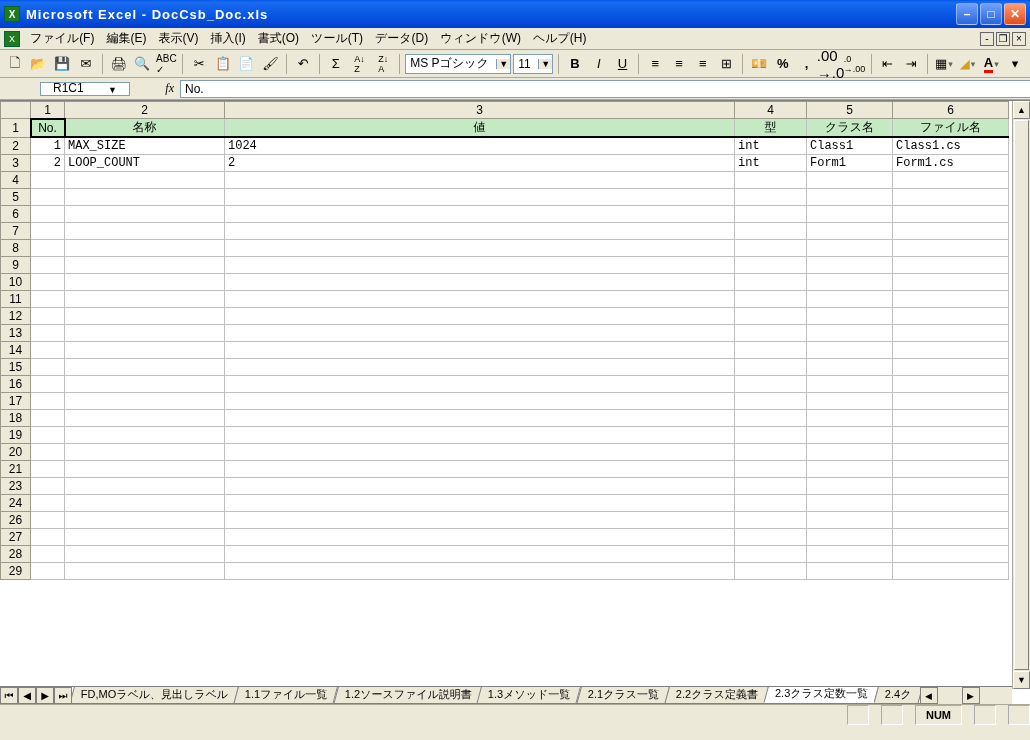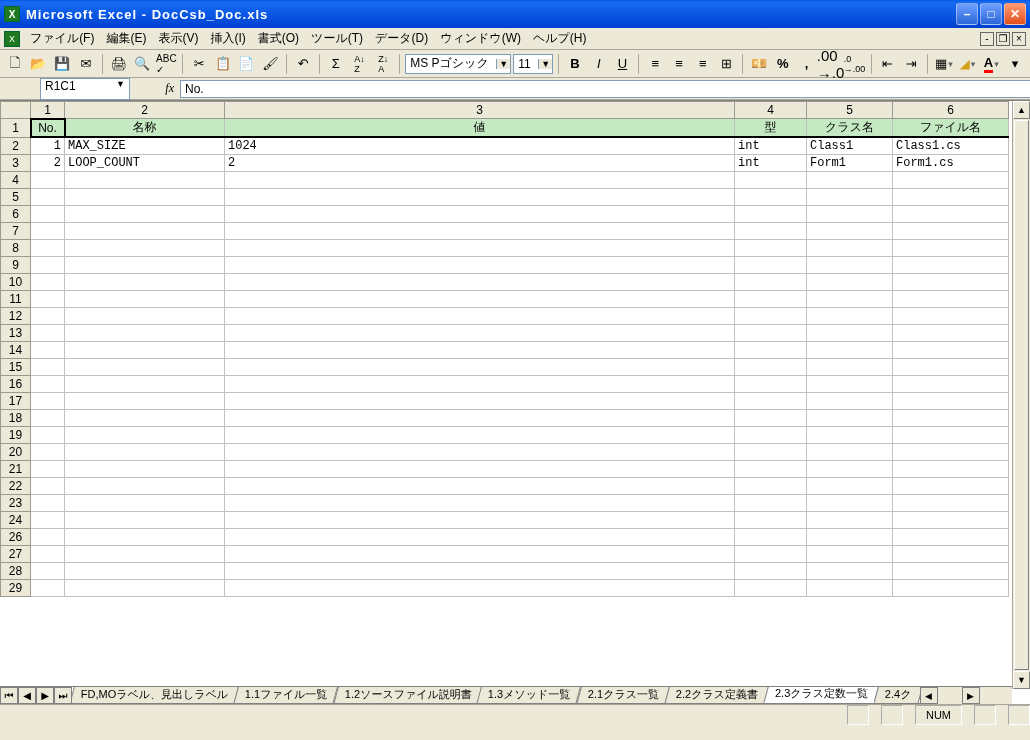--- a/index.html
+++ b/index.html
@@ -27,21 +27,21 @@
 .tsep { width: 1px; height: 20px; background: #aca899; margin: 0 3px; }
 .drop { display: inline-flex; align-items: center; border: 1px solid #7f9db9; background: #fff; height: 20px; }
 .drop .val { padding: 0 4px; font-size: 12px; }
 .drop .arrow { width: 14px; text-align: center; background: #ece9d8; border-left: 1px solid #7f9db9; font-size: 9px; }
 .fontbox .val { width: 90px; }
 .sizebox .val { width: 24px; text-align: left; }
 .smalldrop { font-size: 9px; color: #666; padding-left: 1px; }
 
 
 .formulabar { background: #ece9d8; border-bottom: 1px solid #aca899; height: 22px; display: flex; align-items: center; }
-.namebox { width: 90px; margin-left: 40px; border: 1px solid #7f9db9; background: #fff; height: 22px; display: flex; align-items: flex-start; padding: 0 4px; font-size: 12px; }
+.namebox { width: 90px; margin-left: 40px; border: 1px solid #7f9db9; background: #fff; height: 14px; display: flex; align-items: flex-end; padding: 0 12px; font-size: 12px; }
 .namebox .arrow { margin-left: auto; font-size: 9px; }
 .fxlabel { width: 50px; text-align: right; padding-right: 6px; font-size: 12px; font-style: italic; font-family: "Times New Roman", serif; }
 .formulainput { flex: 1; border: 1px solid #7f9db9; border-right: none; background: #fff; height: 18px; padding: 0 4px; font-size: 12px; display: flex; align-items: center; }
 
 
 .gridwrap { position: relative; background: #fff; height: 604px; border-top: 1px solid #808080; }
 table.grid { border-collapse: collapse; table-layout: fixed; width: 1008px; }
 .grid th, .grid td { border: 1px solid #c0c0c0; height: 17px; font-size: 12px; padding: 0 3px; overflow: hidden; white-space: nowrap; }
 .grid thead th { background: #ece9d8; border: 1px solid #9c9a8c; font-weight: normal; text-align: center; }
 .grid .rowhdr { background: #ece9d8; border: 1px solid #9c9a8c; text-align: center; width: 30px; }
@@ -69,21 +69,21 @@
 .tabs { display: flex; align-items: flex-end; overflow: hidden; background: #fff; border-bottom: 1px solid #808080; }
 .tab { padding: 1px 8px; font-size: 11px; background: #ece9d8; border: 1px solid #808080; border-bottom: none; position: relative; margin-right: -1px; white-space: nowrap; transform: skewX(-15deg); }
 .tab span { display: inline-block; transform: skewX(15deg); }
 .tab.active { background: #fff; border-bottom: 1px solid #fff; z-index: 2; }
 .hscroll { flex: 0 0 60px; display: flex; background: #ece9d8; }
 .hscroll .btn { width: 18px; border: 1px solid #808080; display: flex; align-items: center; justify-content: center; font-size: 9px; }
 .hscroll .track { flex: 1; background: #ece9d8; }
 
 
 .statusbar { height: 20px; background: #ece9d8; border-top: 1px solid #aca899; display: flex; align-items: center; font-size: 11px; }
-.statusbar .panel { border: 1px inset #fff; padding: 9px 10px; margin-left: 12px; height: 16px; display: flex; align-items: center; }
+.statusbar .panel { border: 1px inset #fff; padding: 9px 10px; margin-left: 12px; height: 16px; display: flex; align-items: center; font-weight: bold; }
 .statusbar .spacer { flex: 1; }
 </style>
 </head>
 <body>
 
 <div class="titlebar">
   <div class="appicon">X</div>
   <div class="title">Microsoft Excel - DocCsb_Doc.xls</div>
   <div class="winbtns">
     <div class="winbtn min">–</div>
@@ -404,29 +404,20 @@
         <tr>
           <td class="rowhdr">21</td>
     <td></td>
           <td></td>
     <td></td>
           <td></td>
     <td></td>
           <td></td>
         </tr>
         <tr>
-          <td class="rowhdr">22</td>
-    <td></td>
-          <td></td>
-    <td></td>
-          <td></td>
-    <td></td>
-          <td></td>
-        </tr>
-        <tr>
           <td class="rowhdr">23</td>
     <td></td>
           <td></td>
     <td></td>
           <td></td>
     <td></td>
           <td></td>
         </tr>
         <tr>
           <td class="rowhdr">24</td>

